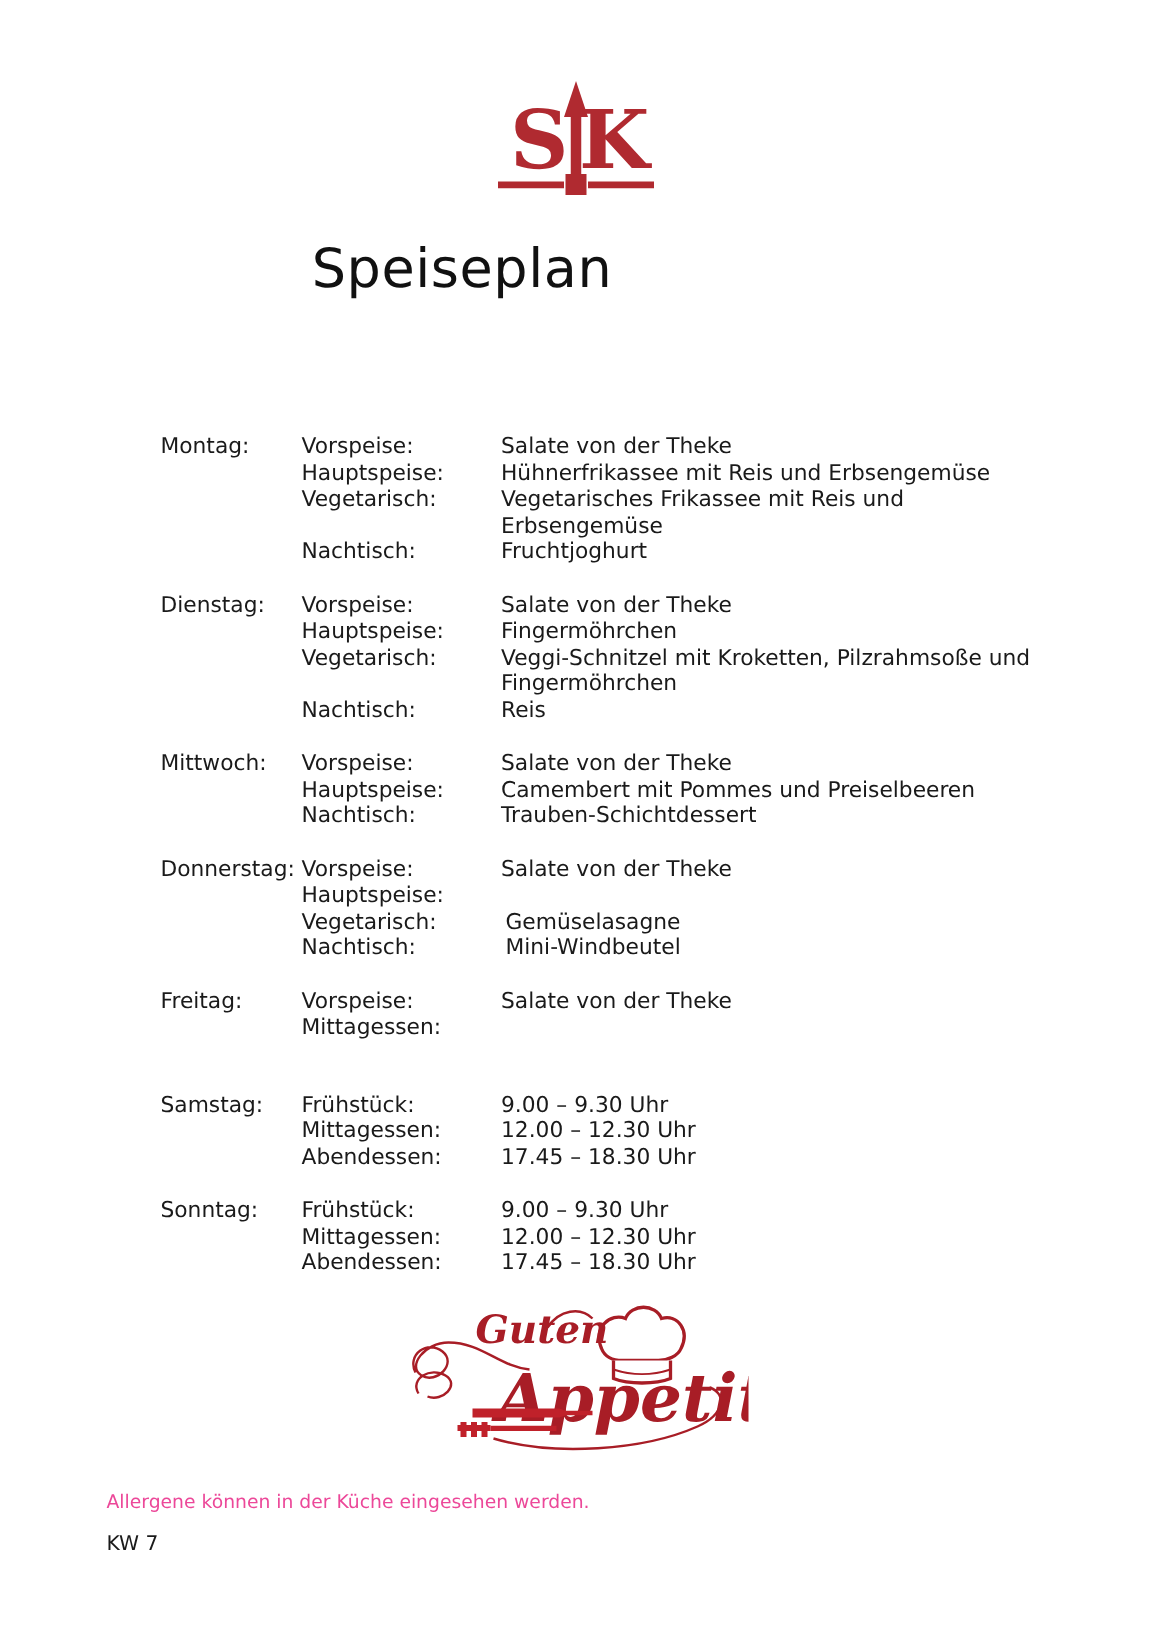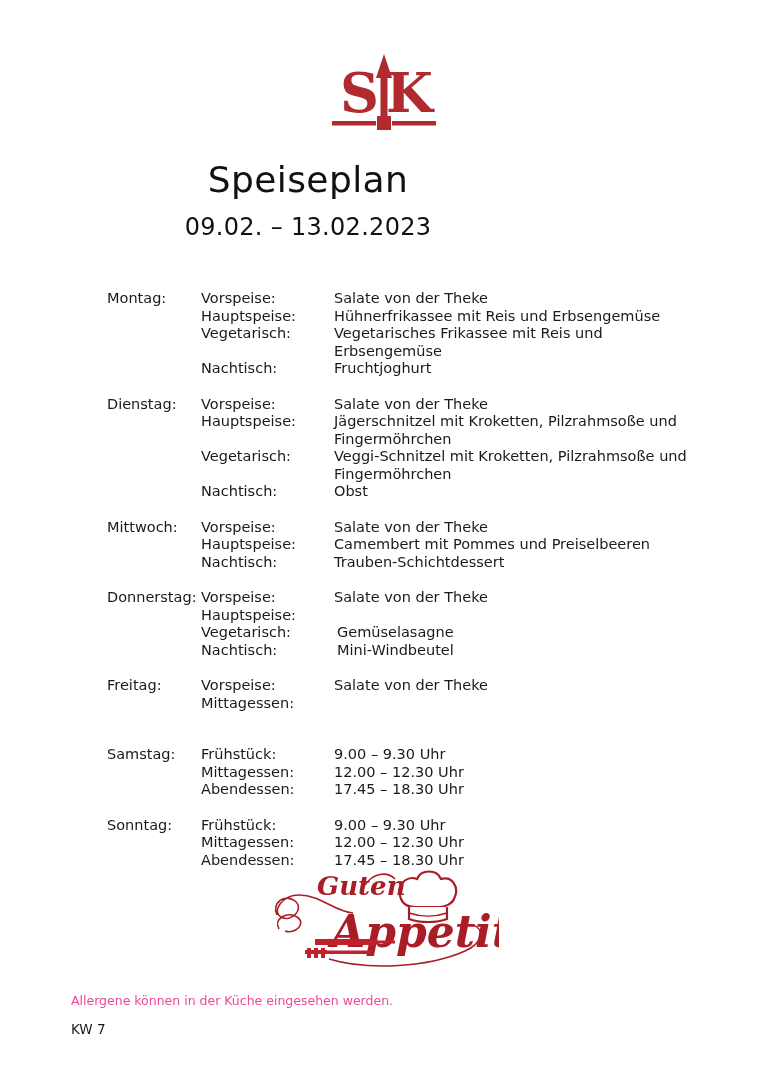--- a/index.html
+++ b/index.html
@@ -133,21 +133,20 @@
       <text x="62" y="60" font-family="'DejaVu Serif', serif" font-size="54" font-weight="700" fill="#B02A30">K</text>
 
       <rect x="8" y="69" width="44" height="4.5" fill="#B02A30"></rect>
       <rect x="68" y="69" width="44" height="4.5" fill="#B02A30"></rect>
       <rect x="53" y="64" width="14" height="14" fill="#B02A30"></rect>
     </svg>
   </div>
 
   <div class="title-block">
     <div class="doc-title">Speiseplan</div>
-    <div class="doc-subtitle">09.02. – 13.02.2023</div>
   </div>
 
   <div class="menu" id="menu-root">
       <div class="day-block">
         <div class="row">
           <div class="col-day">Montag:</div>
           <div class="col-label">Vorspeise:</div>
           <div class="col-value">
             <span class="value-line">Salate von der Theke</span>
           </div>
@@ -179,37 +178,36 @@
           <div class="col-day">Dienstag:</div>
           <div class="col-label">Vorspeise:</div>
           <div class="col-value">
             <span class="value-line">Salate von der Theke</span>
           </div>
         </div>
         <div class="row">
           <div class="col-day"></div>
           <div class="col-label">Hauptspeise:</div>
           <div class="col-value">
-            <span class="value-line">Jägerschnitzel mit Kroketten, Pilzrahmsoße und</span>
             <span class="value-line">Fingermöhrchen</span>
           </div>
         </div>
         <div class="row">
           <div class="col-day"></div>
           <div class="col-label">Vegetarisch:</div>
           <div class="col-value">
             <span class="value-line">Veggi-Schnitzel mit Kroketten, Pilzrahmsoße und</span>
             <span class="value-line">Fingermöhrchen</span>
           </div>
         </div>
         <div class="row">
           <div class="col-day"></div>
           <div class="col-label">Nachtisch:</div>
           <div class="col-value">
-            <span class="value-line">Obst</span>
+            <span class="value-line">Reis</span>
           </div>
         </div>
       </div>
       <div class="day-block">
         <div class="row">
           <div class="col-day">Mittwoch:</div>
           <div class="col-label">Vorspeise:</div>
           <div class="col-value">
             <span class="value-line">Salate von der Theke</span>
           </div>

